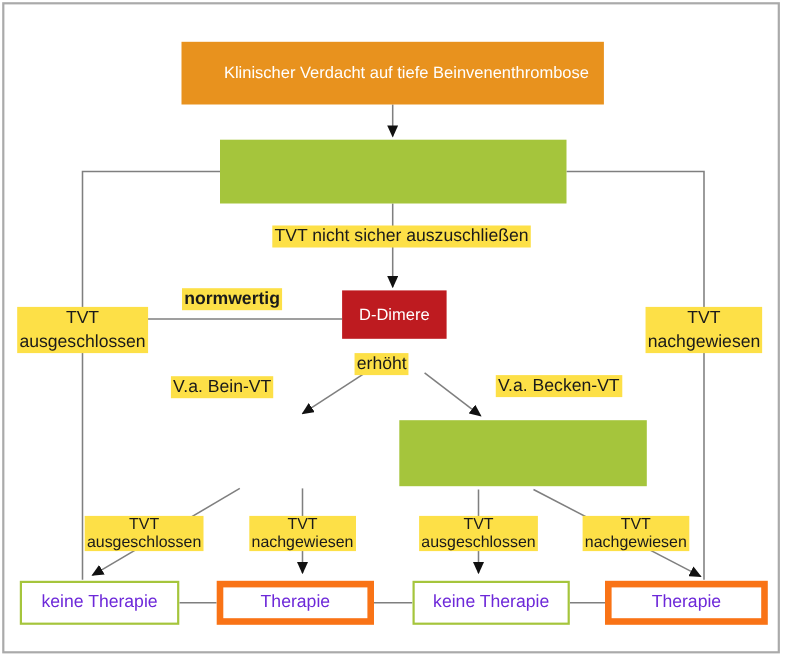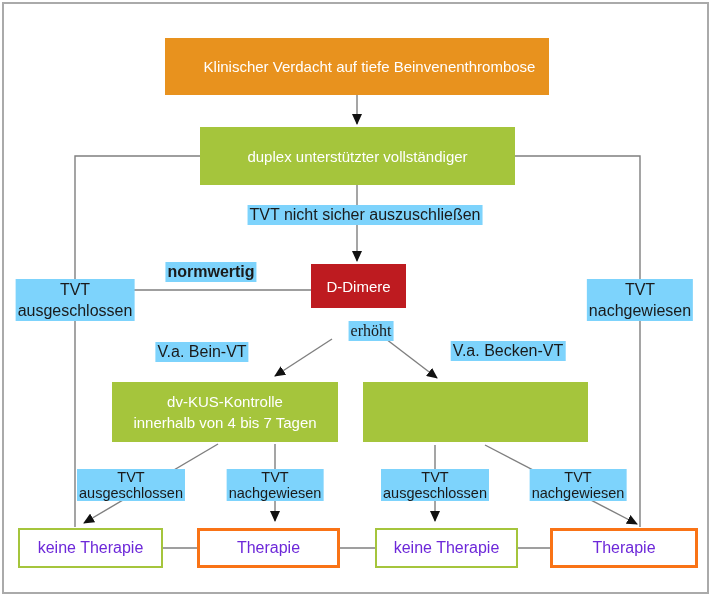--- a/index.html
+++ b/index.html
@@ -11,22 +11,22 @@
   .box{position:absolute;box-sizing:border-box;display:flex;flex-direction:column;
        align-items:center;justify-content:center;text-align:center;
        font-size:15px;line-height:21px;color:#ffffff;}
   .fill-orange{background:#e8921e;padding-left:25px;}
   .fill-green{background:#a5c53c;}
   .fill-red{background:#be1b20;}
   .outcome{position:absolute;box-sizing:border-box;background:#ffffff;
            display:flex;align-items:center;justify-content:center;
            font-size:16px;color:#6d28d9;}
   .b-green{border:2px solid #a5c53c;}
-  .b-red{border:3px solid #f97316;}
-  .lab{position:absolute;transform:translateX(-50%);background:#7dd3fc;
+  .b-red{border:6px solid #f97316;}
+  .lab{position:absolute;transform:translateX(-50%);background:#fde047;
        color:#1a1a1a;font-size:16px;line-height:20px;white-space:nowrap;
        text-align:center;padding:0 2px;}
   .lab.two{line-height:21px;}
   .lab.small{font-size:14.5px;line-height:16px;}
 </style>
 </head>
 <body>
 
 <div class="canvas">
 
@@ -61,31 +61,26 @@
       <path d="M340,548 L375,548"></path>
       <path d="M518,548 L552,548"></path>
     </g>
   </svg>
 
   <div class="box fill-orange" style="left:165px;top:38px;width:384px;height:57px;">
     <span>Klinischer Verdacht auf tiefe Beinvenenthrombose</span>
   </div>
 
   <div class="box fill-green" style="left:200px;top:127px;width:315px;height:58px;">
-    <span>duplex unterstützter vollständiger</span>
   </div>
 
   <div class="box fill-red" style="left:311px;top:264px;width:95px;height:44px;">
     <span>D-Dimere</span>
   </div>
 
-  <div class="box fill-green" style="left:112px;top:382px;width:226px;height:60px;">
-    <span>dv-KUS-Kontrolle</span>
-    <span>innerhalb von 4 bis 7 Tagen</span>
-  </div>
 
   <div class="box fill-green" style="left:363px;top:382px;width:225px;height:60px;">
   </div>
 
   <div class="outcome b-green" style="left:18px;top:528px;width:145px;height:40px;">
     <span>keine Therapie</span>
   </div>
   <div class="outcome b-red" style="left:197px;top:528px;width:143px;height:40px;">
     <span>Therapie</span>
   </div>
@@ -103,21 +98,21 @@
   <div class="lab two" style="left:75px;top:279px;">
     <div>TVT</div>
     <div>ausgeschlossen</div>
   </div>
 
   <div class="lab two" style="left:640px;top:279px;">
     <div>TVT</div>
     <div>nachgewiesen</div>
   </div>
 
-  <div class="lab" style="left:371px;top:321px;font-family:Liberation Serif, serif;">erhöht</div>
+  <div class="lab" style="left:347px;top:321px;">erhöht</div>
 
   <div class="lab" style="left:508px;top:341px;">V.a. Becken-VT</div>
 
   <div class="lab" style="left:202px;top:342px;">V.a. Bein-VT</div>
 
   <div class="lab small" style="left:131px;top:469px;">
     <div>TVT</div>
     <div>ausgeschlossen</div>
   </div>
 

